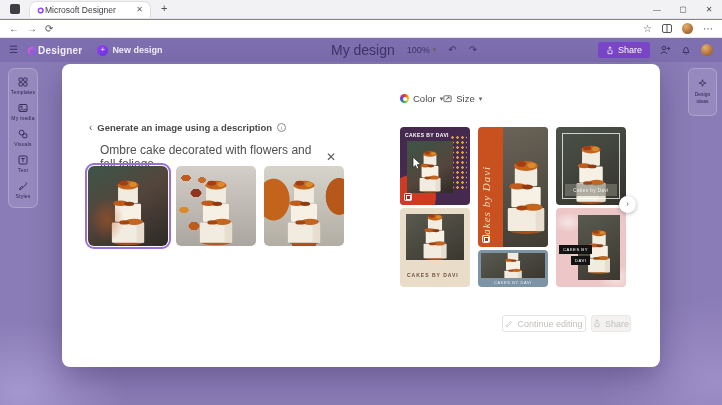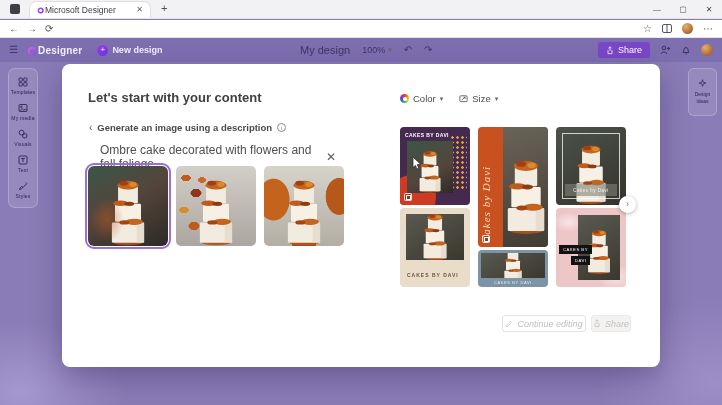--- a/index.html
+++ b/index.html
@@ -27,21 +27,21 @@
 
   
   .apptb{position:absolute;top:38px;left:0;right:0;height:24px;background:#7e6fb0;display:flex;align-items:center;padding:0 9px;}
   .ham{font-size:10px;color:#3d3664;margin-right:9px;line-height:1;}
   .logo{display:flex;align-items:center;gap:0;}
   .logo-text{font-size:10px;color:#f3effc;font-weight:bold;letter-spacing:.2px;}
   .newdsg{display:flex;align-items:center;gap:4px;margin-left:15px;}
   .newdsg-ic{width:11px;height:11px;border-radius:50%;background:linear-gradient(135deg,#9a41e8,#6a35e8);color:#fff;font-size:8px;display:flex;align-items:center;justify-content:center;line-height:1;}
   .newdsg-label{font-size:9px;color:#f3effc;font-weight:bold;}
   .tb-mid{position:absolute;left:300px;top:0;height:24px;display:flex;align-items:center;gap:12px;color:#3d3664;}
-  .doc-name{font-size:11px;}
+  .doc-name{font-size:14px;margin-left:31px;}
   .zoom-ctl{font-size:9px;display:flex;align-items:center;gap:3px;}
   .tb-glyph{font-size:10px;line-height:1;}
   .tb-right{margin-left:auto;display:flex;align-items:center;gap:10px;}
   .share-btn{height:16px;background:#7b47c9;border-radius:3px;color:#fff;font-size:9px;display:flex;align-items:center;gap:4px;padding:0 8px;}
   .tb-ic{color:#3d3664;display:flex;align-items:center;}
   .avatar-tb{width:12px;height:12px;border-radius:50%;background:radial-gradient(circle at 35% 30%,#e8b06a,#8a4a22);}
 
   
   .canvas{position:absolute;top:62px;left:0;right:0;bottom:0;
     background:radial-gradient(150px 100px at 20px 330px,#a496ce 0%,rgba(164,150,206,0) 70%),
@@ -78,21 +78,21 @@
     radial-gradient(8px 6px at 20px 27px,#93351a 68%,transparent 70%),
     radial-gradient(7px 5px at 8px 44px,#d98a2b 68%,transparent 70%),
     radial-gradient(8px 6px at 18px 60px,#bf5c1d 68%,transparent 70%),
     radial-gradient(6px 4px at 26px 14px,#c96a2c 68%,transparent 70%);}
   .v3{background:linear-gradient(180deg,#d6d3cb,#b3aea4);}
   .v3::before{content:"";position:absolute;inset:0;background:
     radial-gradient(26px 34px at 12% 42%,#c4641c 60%,rgba(196,100,28,0) 63%),
     radial-gradient(22px 30px at 94% 38%,#b5581a 60%,rgba(181,88,26,0) 63%),
     radial-gradient(20px 10px at 50% 97%,#a84e16 60%,transparent 63%);}
 
-  .filters{position:absolute;left:338px;top:29px;display:flex;gap:16px;align-items:center;}
+  .filters{position:absolute;left:338px;top:29px;display:flex;align-items:center;}
   .filter{display:flex;align-items:center;gap:4px;font-size:9.5px;color:#4a4a4a;}
   .color-wheel{width:9px;height:9px;border-radius:50%;background:conic-gradient(#e33,#e90,#dd3,#3b3,#36c,#93c,#e33);position:relative;}
   .color-wheel::after{content:"";position:absolute;inset:2.5px;background:#fff;border-radius:50%;}
   .chev{font-size:7px;color:#666;}
 
   .design-grid{position:absolute;left:338px;top:63px;width:236px;height:160px;}
   .tile{position:absolute;border-radius:4px;overflow:hidden;}
   .photo{position:absolute;background:linear-gradient(150deg,#5a5a50,#3a372f);overflow:hidden;}
   .t1{left:0;top:0;width:70px;height:78px;background:#46294e;}
   .t1 .red{position:absolute;left:-10px;bottom:-12px;width:46px;height:42px;background:#cf3b22;border-radius:50% 50% 0 50%;transform:rotate(8deg);}
@@ -125,21 +125,21 @@
   .t6::before{content:"";position:absolute;inset:0;background:
     radial-gradient(22px 14px at 18% 18%,rgba(255,255,255,.55),transparent 70%),
     radial-gradient(26px 18px at 85% 88%,rgba(255,255,255,.5),transparent 70%);}
   .t6 .photo{left:22px;top:7px;right:6px;bottom:7px;}
   .chip{position:absolute;background:#121212;color:#fff;font-size:4.2px;letter-spacing:.5px;padding:2px 4px;}
   .chip1{left:3px;top:37px;}
   .chip2{left:15px;top:48px;}
 
   .next-btn{position:absolute;left:219px;top:69px;width:17px;height:17px;border-radius:50%;background:#fff;box-shadow:0 1px 4px rgba(0,0,0,.3);display:flex;align-items:center;justify-content:center;color:#777;font-size:9px;line-height:1;}
 
-  .m-btn{position:absolute;top:251px;height:17px;border-radius:3px;font-size:9px;display:flex;align-items:center;justify-content:center;gap:4px;font-style:italic;}
+  .m-btn{position:absolute;top:251px;height:17px;border-radius:3px;font-size:9px;display:flex;align-items:center;justify-content:center;gap:4px;}
   .btn-cont{left:440px;width:84px;background:#fff;border:1px solid #e4e2e0;color:#c3c0bd;}
   .btn-share2{left:529px;width:40px;background:#f3f2f1;border:1px solid #eceae8;color:#c3c0bd;}
 </style>
 </head>
 <body>
 
 <div class="stage">
 
   <svg width="0" height="0" style="position:absolute">
     <defs>
@@ -306,21 +306,20 @@
     </div>
 
     <div class="ideas-card">
       <svg width="9" height="9" viewBox="0 0 10 10">
           <path d="M5 0.8 L5.9 3.6 L8.8 4.5 L5.9 5.4 L5 8.2 L4.1 5.4 L1.2 4.5 L4.1 3.6 Z" fill="none" stroke="currentColor" stroke-width=".8"></path>
         </svg>
       <span class="ideas-label">Design ideas</span>
     </div>
 
     <div class="modal">
-      <div class="m-heading">Let's start with your content</div>
 
       <div class="gen-row">
         <span class="back-ch">‹</span>
         <span class="gen-label">Generate an image using a description</span>
         <span class="info-ic">i</span>
       </div>
 
       <div class="prompt-row">
         <span class="prompt-text">Ombre cake decorated with flowers and fall foliage</span>
         <span class="clear-x">✕</span>

